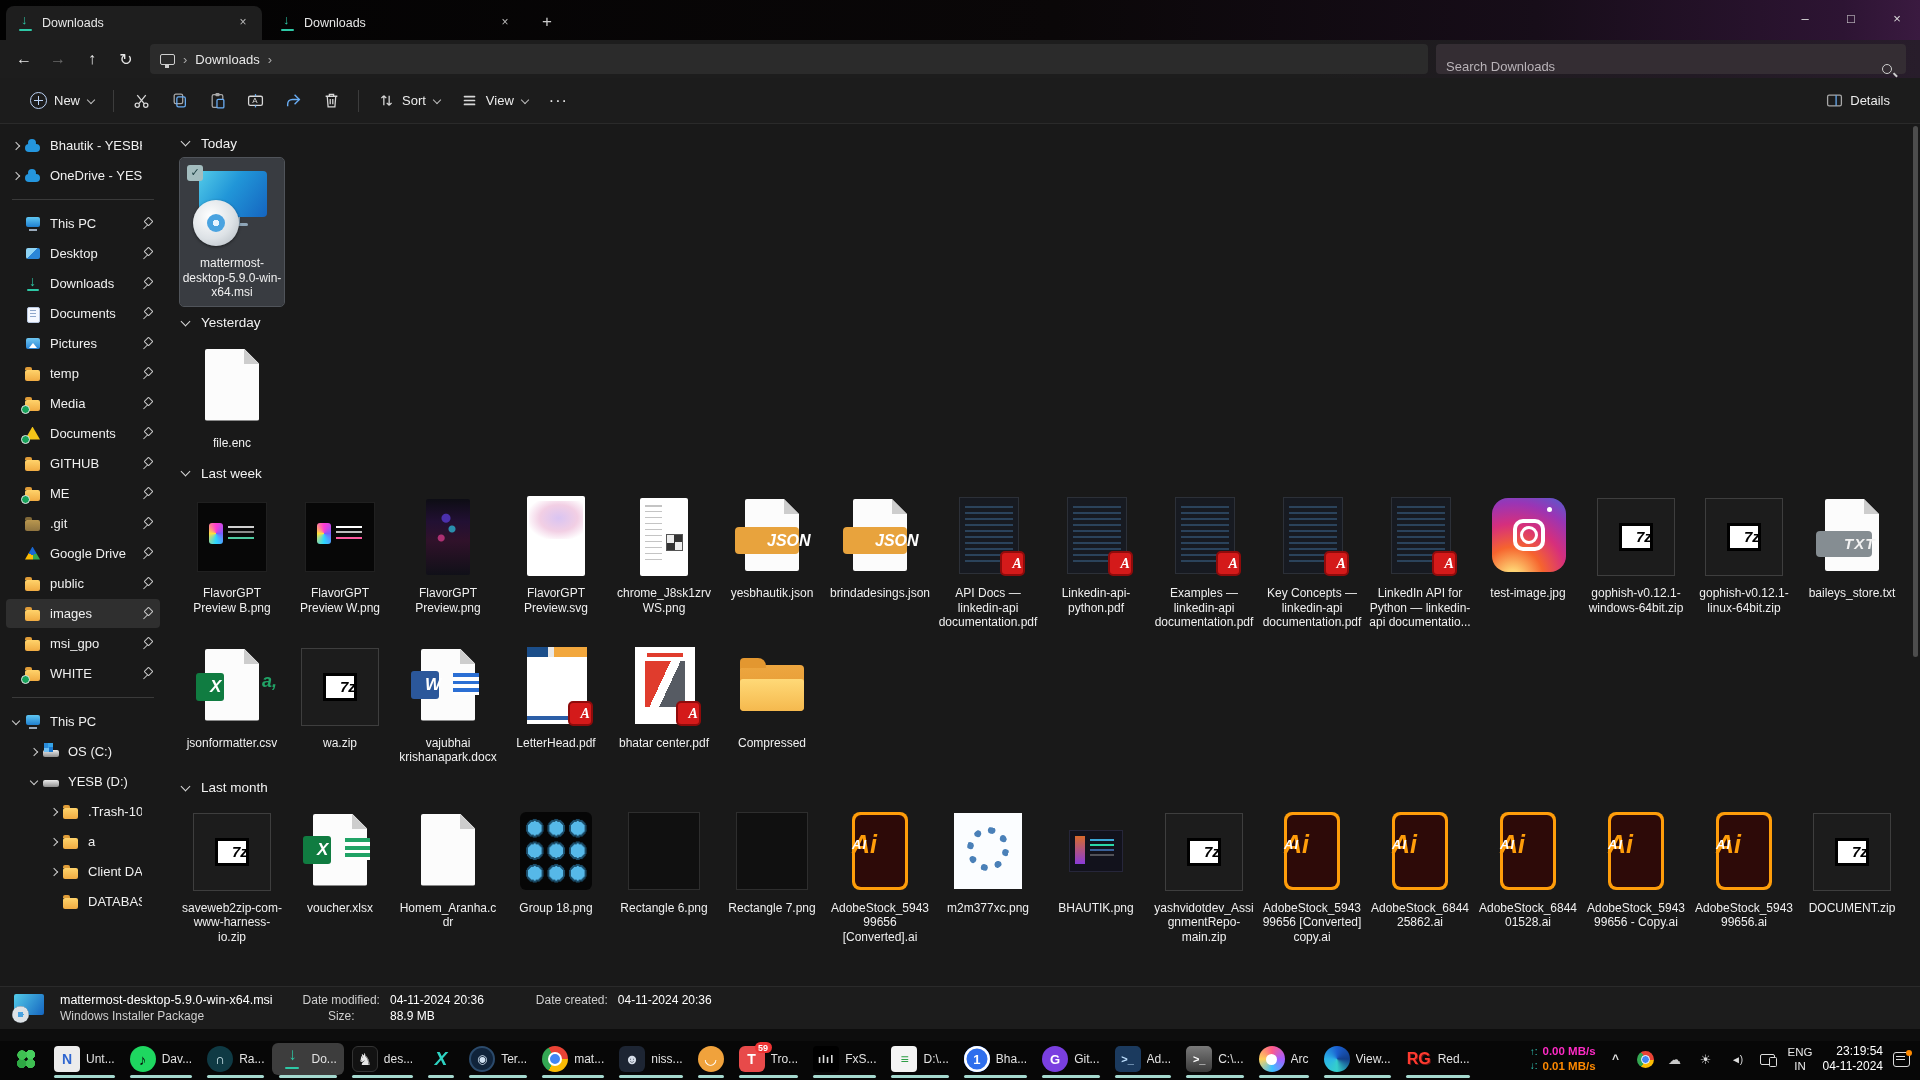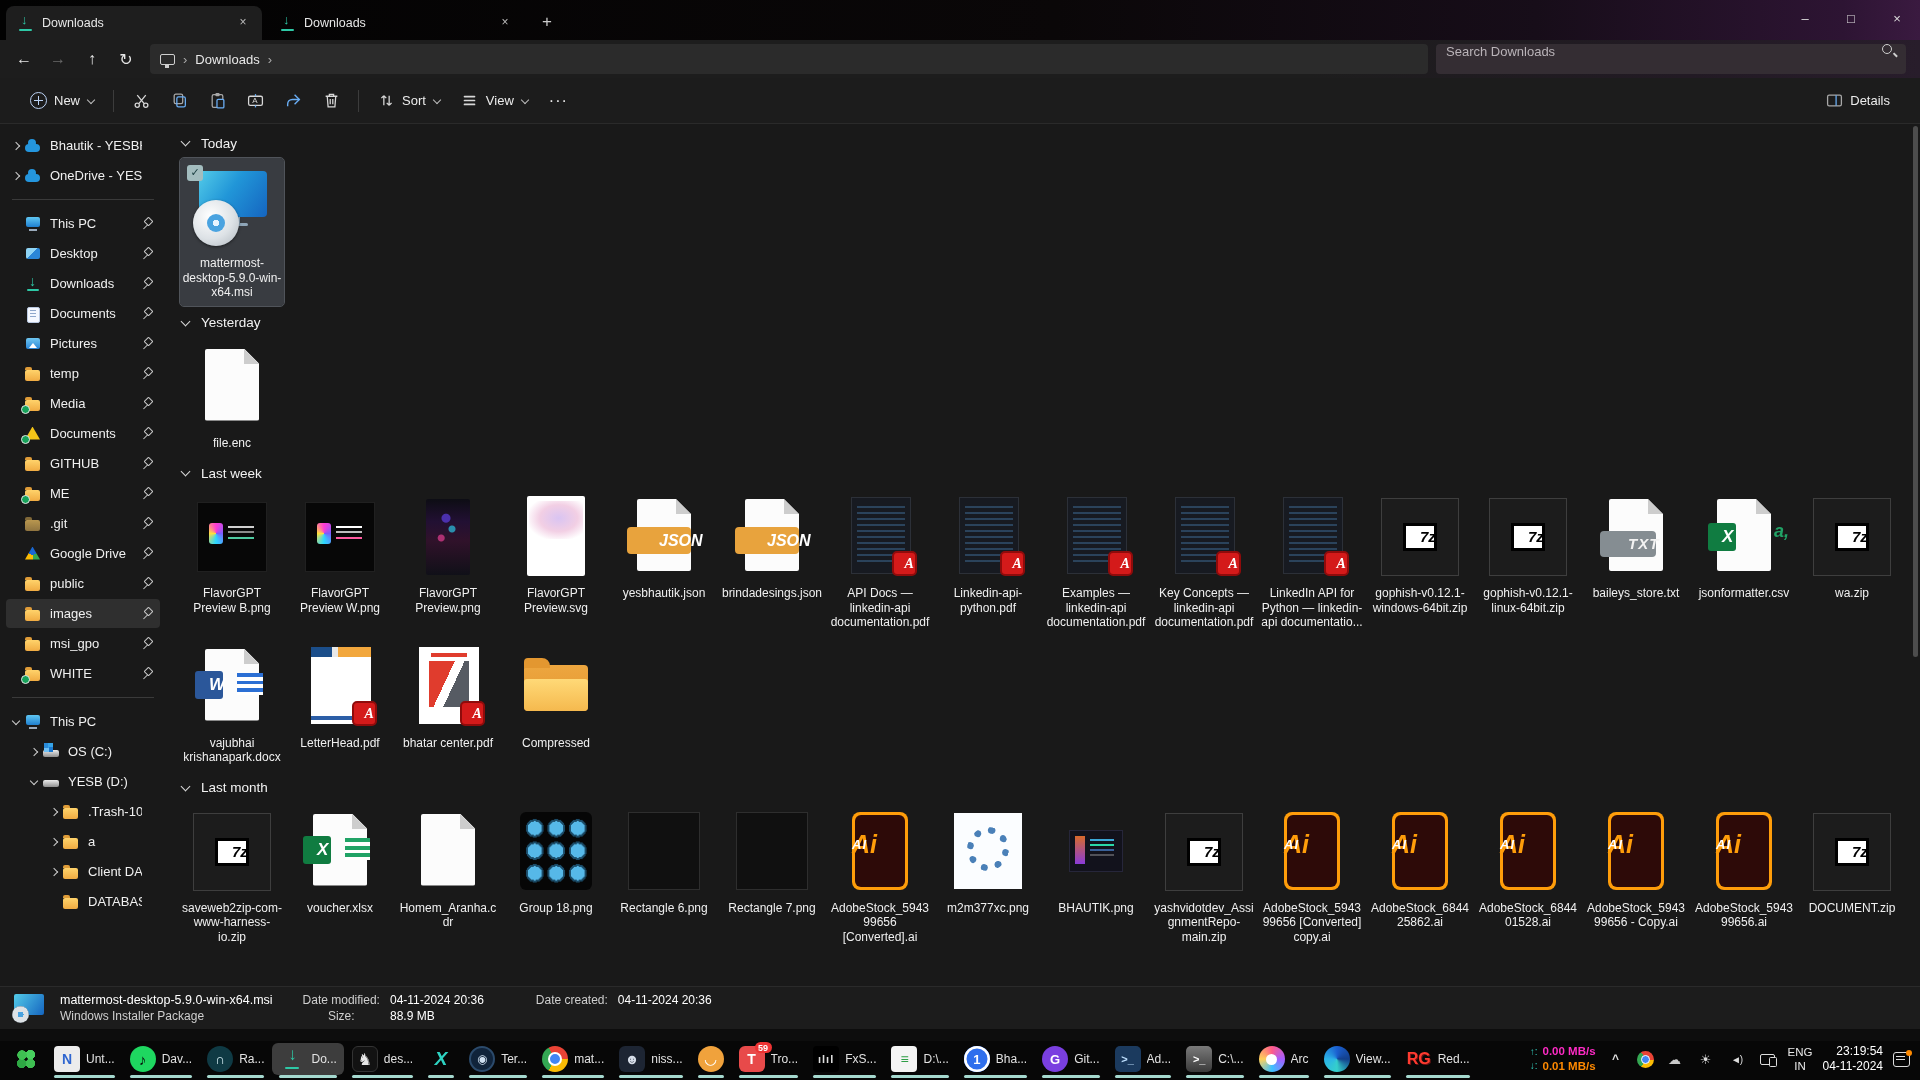--- a/index.html
+++ b/index.html
@@ -22,21 +22,21 @@
   .wc{margin-left:auto;display:flex;align-self:flex-start}
   .wcb{width:46px;height:36px;display:flex;align-items:center;justify-content:center;font-size:13px;color:#ddd}
   .navbar{height:38px;flex:0 0 38px;display:flex;align-items:center;gap:2px;padding:0 8px;
     background:linear-gradient(90deg,#1d1d1d 0%,#1d1d1d 68%,#221a24 88%,#281d2b 100%)}
   .navbtn{width:32px;height:30px;display:flex;align-items:center;justify-content:center;font-size:16px;color:#e4e4e4;border-radius:4px}
   .navbtn[data-disabled="true"]{color:#6a6a6a}
   .addr{flex:1;height:30px;margin:0 6px;background:#2b2b2b;border-radius:4px;display:flex;align-items:center;gap:8px;padding:0 10px;font-size:13px;color:#e8e8e8}
   .mon{width:15px;height:11px;border:1.5px solid #cfcfcf;border-radius:2px;position:relative}
   .mon::after{content:"";position:absolute;left:4px;bottom:-4px;width:4px;height:3px;background:#cfcfcf}
   .bsep{color:#aaa;font-size:13px}
-  .search{width:470px;height:30px;background:#342d33;border-radius:4px;display:flex;align-items:flex-start;padding:0 10px;margin-right:6px}
+  .search{width:470px;height:30px;background:#342d33;border-radius:4px;display:flex;align-items:flex-end;padding:0 10px;margin-right:6px}
   .search input{flex:1;background:transparent;border:none;outline:none;color:#d8d8d8;font-size:13px;font-family:inherit}
   .search input::placeholder{color:#b9b3b8}
   .glass{width:10px;height:10px;position:relative;flex:0 0 14px}
   .glass::before{content:"";position:absolute;width:8px;height:8px;border:1.5px solid #cfcfcf;border-radius:50%;top:0;left:0}
   .glass::after{content:"";position:absolute;width:5px;height:1.5px;background:#cfcfcf;transform:rotate(45deg);bottom:-1px;right:-2px}
   
   .toolbar{height:46px;flex:0 0 46px;display:flex;align-items:center;padding:0 20px;background:#1c1c1c;border-bottom:1px solid #2a2a2a}
   .tbtn{display:flex;align-items:center;gap:7px;padding:7px 10px;border-radius:4px;font-size:13px;color:#ececec}
   .tico{display:flex;align-items:center;justify-content:center;width:18px;height:18px}
   .vsep{width:1px;height:22px;background:#3c3c3c;margin:0 8px;flex:0 0 1px}
@@ -674,20 +674,29 @@
             <div class="tile">
 
               <span class="fib" data-icon="img-pastel">
                 <i class="l1"></i>
                 <i class="l2"></i>
                 <i class="l3"></i>
               </span>
               <span class="name">FlavorGPT Preview.svg</span>
             </div>
 
+            <div class="tile">
+
+              <span class="fib" data-icon="img-docpage">
+                <i class="l1"></i>
+                <i class="l2"></i>
+                <i class="l3"></i>
+              </span>
+              <span class="name">chrome_J8sk1zrvWS.png</span>
+            </div>
 
             <div class="tile">
 
               <span class="fib" data-icon="json">
                 <i class="l1"></i>
                 <i class="l2"></i>
                 <i class="l3"></i>
               </span>
               <span class="name">yesbhautik.json</span>
             </div>
@@ -745,20 +754,29 @@
             <div class="tile">
 
               <span class="fib" data-icon="pdf-dark">
                 <i class="l1"></i>
                 <i class="l2"></i>
                 <i class="l3"></i>
               </span>
               <span class="name">LinkedIn API for Python — linkedin-api documentatio...</span>
             </div>
 
+            <div class="tile">
+
+              <span class="fib" data-icon="img-instagram">
+                <i class="l1"></i>
+                <i class="l2"></i>
+                <i class="l3"></i>
+              </span>
+              <span class="name">test-image.jpg</span>
+            </div>
 
             <div class="tile">
 
               <span class="fib" data-icon="zip">
                 <i class="l1"></i>
                 <i class="l2"></i>
                 <i class="l3"></i>
               </span>
               <span class="name">gophish-v0.12.1-windows-64bit.zip</span>
             </div>

